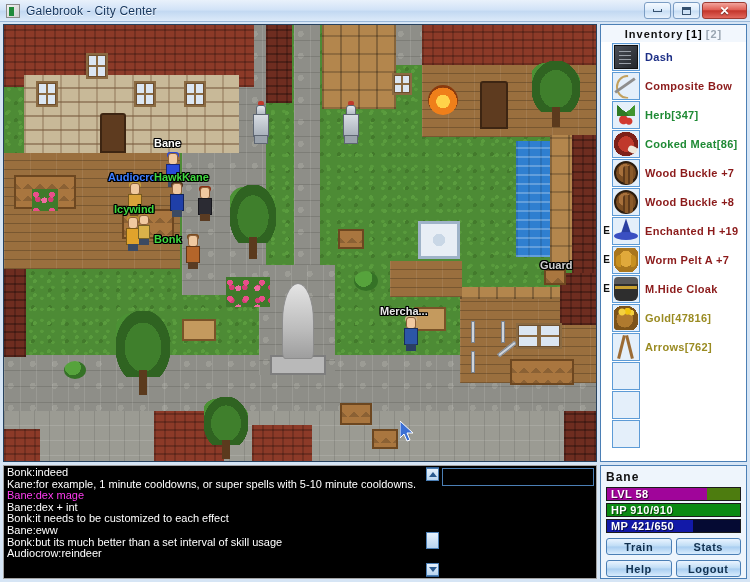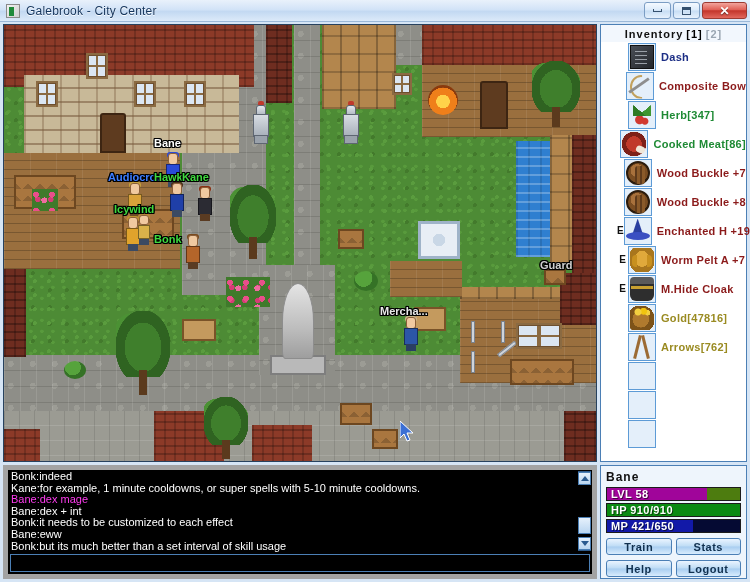--- a/index.html
+++ b/index.html
@@ -183,21 +183,21 @@
   }
   .inv-title {
     height:17px; display:flex; align-items:center; justify-content:center;
     font-size:11px; font-weight:bold; color:#111; letter-spacing:1px;
     background:#f2f7fd;
   }
   .inv-title .tab-active { color:#000; margin-left:3px; }
   .inv-title .tab-inactive { color:#9aa6b2; margin-left:3px; }
   .inv-list { position:relative; }
   .inv-row {
-    display:flex; align-items:center; height:29px; padding-left:16px;
+    display:flex; align-items:center; height:29px; padding-left:0;
   }
   .eqmark {
     width:11px; font-size:10px; font-weight:bold; color:#111; text-align:center;
     line-height:29px;
   }
   .slot {
     width:28px; height:28px; flex:0 0 28px;
     border:1px solid #5d9bd6; background:#e4effa;
     display:flex; align-items:center; justify-content:center;
     margin-right:5px; position:relative; overflow:hidden;
@@ -244,22 +244,22 @@
                 radial-gradient(circle at 60% 40%, #f1c40f 0 3px, transparent 4px),
                 radial-gradient(circle at 85% 60%, #f4d03f 0 2.5px, transparent 3px); }
   .ic-arrows::before{ content:""; position:absolute; left:6px; top:0; width:3px; height:24px;
     background:#9c6b34; transform:rotate(14deg); }
   .ic-arrows::after{ content:""; position:absolute; left:14px; top:0; width:3px; height:24px;
     background:#9c6b34; transform:rotate(-14deg); }
 
   
   .chatwrap {
     position:absolute; left:3px; top:465px; width:594px; height:114px;
-    background:#000; border:5px solid #a3a3a3;
-    display:flex; flex-direction:column;
+    background:#000; border:1px solid #a3a3a3;
+    display:flex; 
   }
   .chatlog {
     flex:1; position:relative; overflow:hidden; padding:1px 2px 0 3px;
   }
   .chatline {
     font-family:"Liberation Sans", sans-serif; font-size:11px; line-height:11.6px;
     color:#ffffff; white-space:nowrap;
   }
   .chat-scroll {
     position:absolute; right:1px; top:1px; width:13px; bottom:1px;

